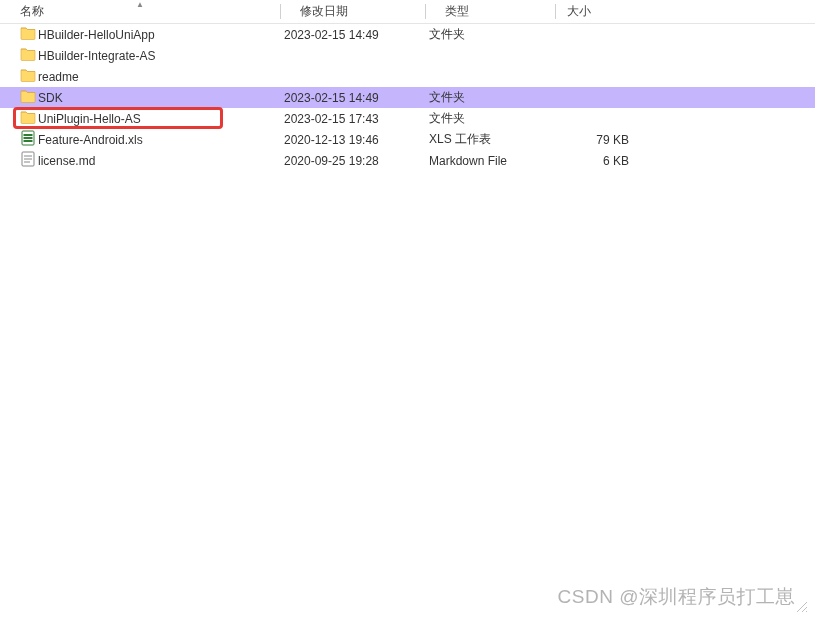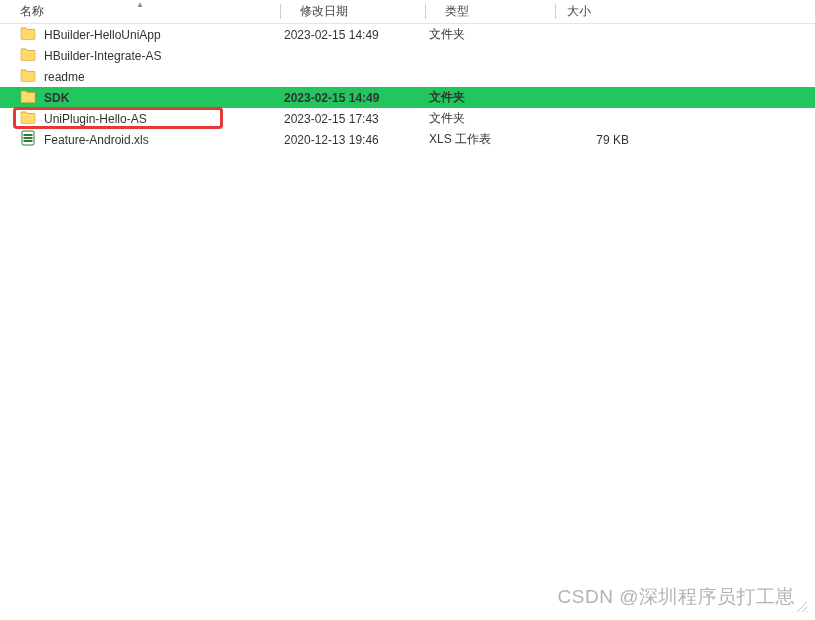--- a/index.html
+++ b/index.html
@@ -42,25 +42,24 @@
       bottom: 4px;
       width: 1px;
       background: #d0d0d0;
     }
     .row {
       display: flex;
       height: 21px;
       align-items: center;
     }
     .row.selected {
-      background: #22c55e;
-      font-weight: bold;
+      background: #c4b5fd;
     }
     .cell { display: flex; align-items: center; height: 100%; }
-    .name-cell { width: 280px; padding-left: 20px; gap: 8px; }
+    .name-cell { width: 280px; padding-left: 20px; gap: 2px; }
     .date-cell { width: 145px; padding-left: 4px; color: #333; }
     .type-cell { width: 130px; padding-left: 4px; color: #333; }
     .size-cell { width: 90px; padding-right: 16px; justify-content: flex-end; color: #333; }
     .icon { width: 16px; height: 16px; flex-shrink: 0; }
     .highlight-box {
       position: absolute;
       border: 3px solid #e53935;
       border-radius: 4px;
       pointer-events: none;
     }
@@ -180,20 +179,34 @@
               <rect x="3.5" y="4" width="9" height="2" fill="#2e7d32"></rect>
               <rect x="3.5" y="7" width="9" height="2" fill="#2e7d32"></rect>
               <rect x="3.5" y="10" width="9" height="2" fill="#2e7d32"></rect>
             </svg></span>
           <span>Feature-Android.xls</span>
         </div>
         <div class="cell date-cell">2020-12-13 19:46</div>
         <div class="cell type-cell">XLS 工作表</div>
         <div class="cell size-cell">79 KB</div>
       </div>
+      <div class="row">
+        <div class="cell name-cell">
+          <span><svg class="icon" viewBox="0 0 16 16">
+              <rect x="2" y="1" width="12" height="14" rx="1" fill="#fff" stroke="#888" stroke-width="1"></rect>
+              <line x1="4" y1="5" x2="12" y2="5" stroke="#888" stroke-width="1"></line>
+              <line x1="4" y1="8" x2="12" y2="8" stroke="#888" stroke-width="1"></line>
+              <line x1="4" y1="11" x2="10" y2="11" stroke="#888" stroke-width="1"></line>
+            </svg></span>
+          <span>license.md</span>
+        </div>
+        <div class="cell date-cell">2020-09-25 19:28</div>
+        <div class="cell type-cell">Markdown File</div>
+        <div class="cell size-cell">6 KB</div>
+      </div>
     </div>
 </div>
 
 <div class="watermark">CSDN @深圳程序员打工崽</div>
 
 <svg class="corner-mark" viewBox="0 0 14 14">
   <line x1="2" y1="12" x2="12" y2="2" stroke="#999" stroke-width="1"></line>
   <line x1="7" y1="12" x2="12" y2="7" stroke="#999" stroke-width="1"></line>
   <line x1="11" y1="12" x2="12" y2="11" stroke="#999" stroke-width="1"></line>
 </svg>

